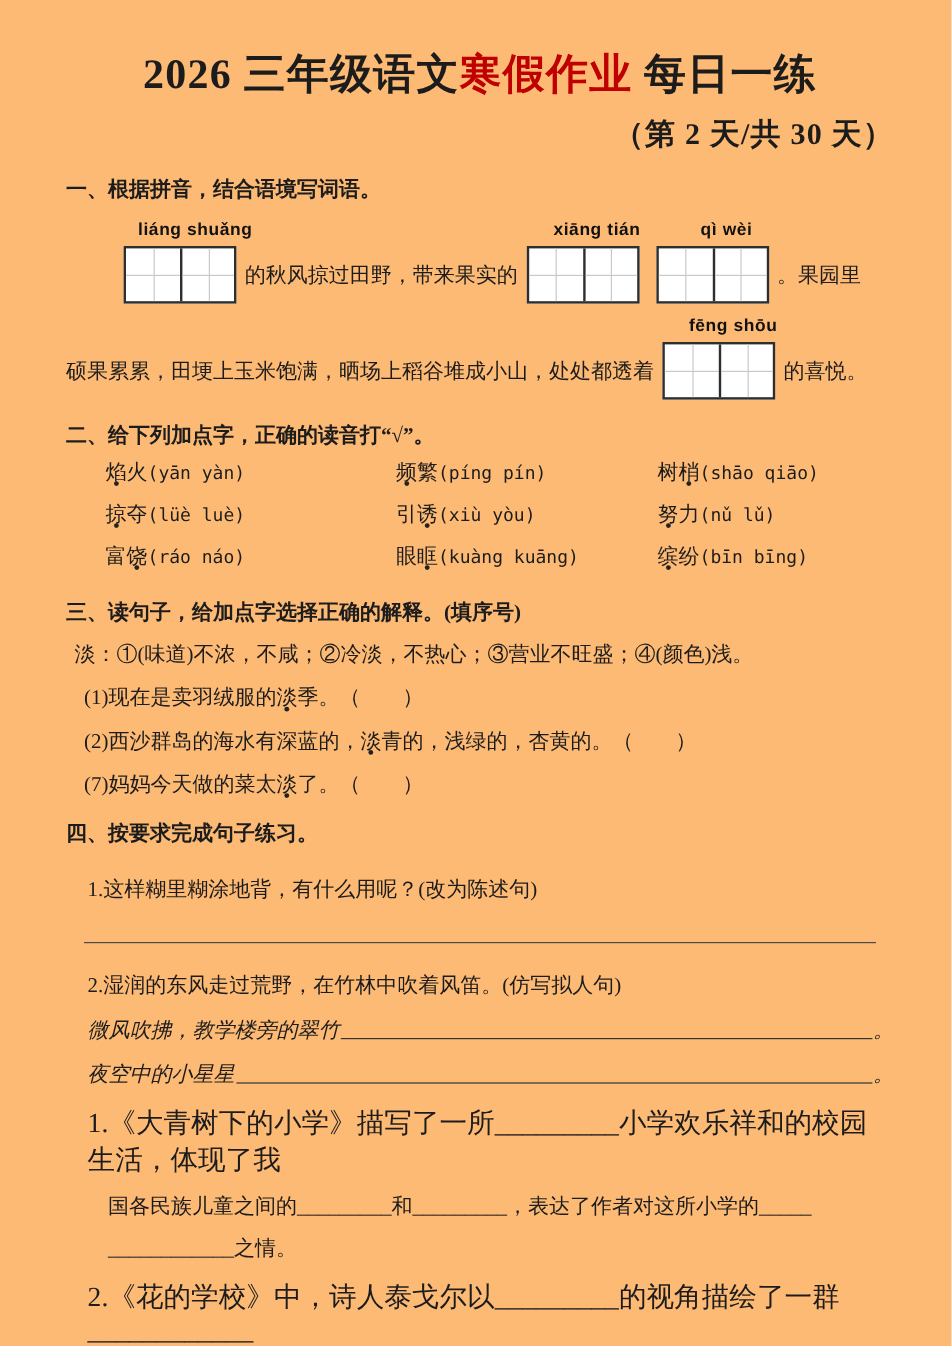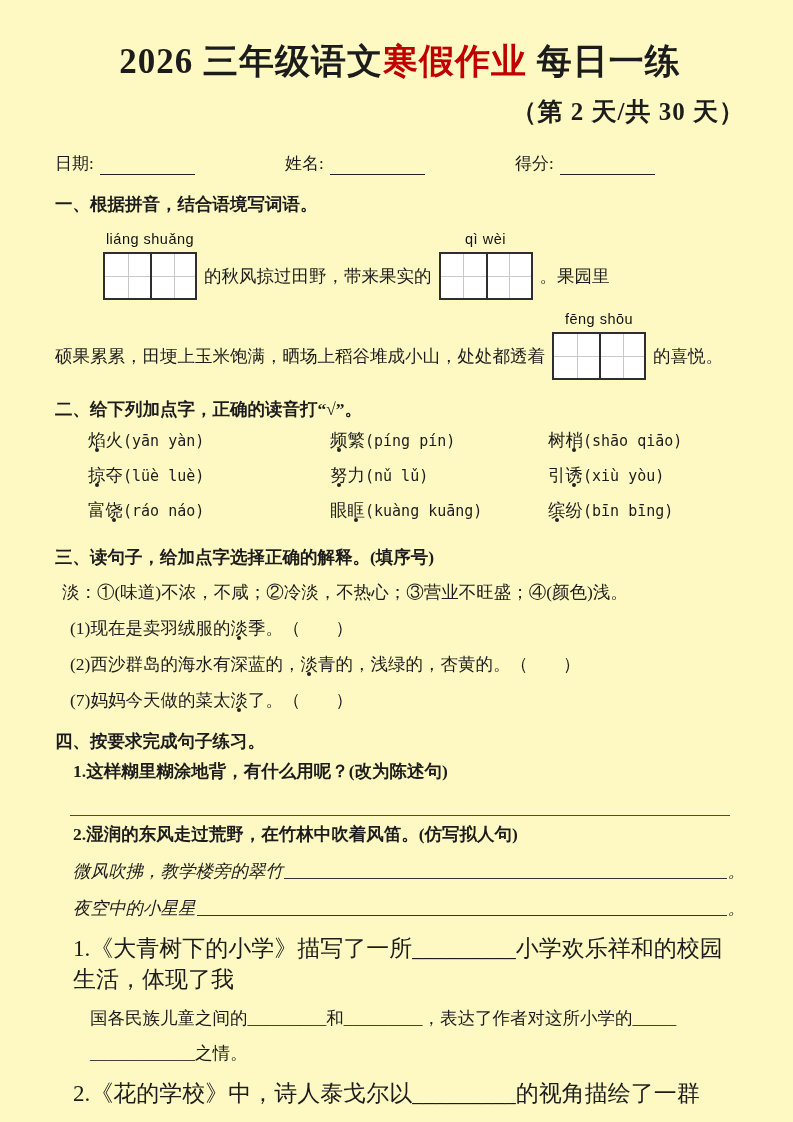--- a/index.html
+++ b/index.html
@@ -1,40 +1,40 @@
 <!DOCTYPE html>
 <html><head>
 <meta charset="utf-8">
 <style>
   * { margin:0; padding:0; box-sizing:border-box; }
   html,body { background:#ffffff; }
   .page {
-    width:793px; height:1122px; background:#fef9c3; color:#1c1c1c;
+    width:793px; height:1122px; background:#fdba74; color:#1c1c1c;
     font-family:"Liberation Serif","DejaVu Serif",serif;
     padding:30px 48px 0 55px; overflow:hidden; position:relative;
   }
   .title { font-size:35px; font-weight:700; text-align:center; margin-top:8px; letter-spacing:1px; }
   .title .red { color:#c00000; }
   .subtitle { font-size:25px; font-weight:700; text-align:right; margin-top:10px; letter-spacing:1px; }
 
   .info-row { display:flex; margin-top:24px; font-size:17px; }
   .info-field { width:237px; display:flex; align-items:flex-end; }
   .uline { display:inline-block; width:95px; border-bottom:1.5px solid #222; height:1.1em; margin-left:6px; }
 
   .sec-heading { font-weight:700; font-size:17.5px; margin-top:17px; }
 
   .s1-line { display:flex; align-items:center; font-size:17.5px; white-space:nowrap; }
   .s1-line1 { margin-top:36px; margin-left:48px; }
   .s1-line2 { margin-top:32px; }
   .tzg-unit { position:relative; display:inline-block; margin:0 7px; }
   .s1-line1 .tzg-unit:first-child { margin-left:0; }
   .pinyin {
-    position:absolute; top:-21px; left:0; width:100%; text-align:center;
+    position:absolute; top:-21px; left:12px; width:100%; text-align:center;
     font-family:"Liberation Sans","DejaVu Sans",sans-serif;
-    font-size:14.5px; font-weight:400; white-space:nowrap; letter-spacing:0.5px; color:#111;
+    font-size:14.5px; font-weight:700; white-space:nowrap; letter-spacing:0.5px; color:#111;
   }
   .tzg { display:flex; border:2px solid #2e2e2e; background:#fff; }
   .cell { width:45px; height:44px; position:relative; }
   .cell + .cell { border-left:2px solid #2e2e2e; }
   .cell::before { content:""; position:absolute; left:0; right:0; top:50%; border-top:1px solid #c9c9c9; }
   .cell::after  { content:""; position:absolute; top:0; bottom:0; left:50%; border-left:1px solid #c9c9c9; }
 
   .s2-grid {
     display:grid; grid-template-columns:242px 218px auto;
     padding-left:33px; margin-top:2px; font-size:17.5px; line-height:34px;
@@ -42,63 +42,56 @@
   .pinyin2 { font-family:"DejaVu Sans Mono","Liberation Mono",monospace; font-size:15px; }
   .em { position:relative; }
   .em::after {
     content:""; position:absolute; left:50%; transform:translateX(-50%);
     bottom:-2px; width:4px; height:4px; background:#222; border-radius:50%;
   }
 
   .s3-def  { margin-top:11px; padding-left:7px; font-size:17.5px; }
   .s3-item { margin-top:12px; padding-left:15px; font-size:17.5px; }
 
-  .q-line { margin-top:6px; padding-left:18px; font-size:17.5px;font-weight:bold; }
+  .q-line { margin-top:23px; padding-left:18px; font-size:17.5px; }
   .answer-line { margin:32px 15px 6px 15px; border-bottom:1.5px solid #4a4a4a; height:0; }
   .fill-line { display:flex; align-items:flex-end; padding-left:18px; margin-top:13px; font-size:17.5px;font-style:italic; }
   .grow-blank { flex:1; border-bottom:1.5px solid #333; margin:0 1px 4px 1px; }
 
   .q5-first { margin-top:13px; padding-left:18px; font-size:23px; }
   .q5-cont  { margin-top:11px; padding-left:35px; font-size:17.5px; }
 </style>
 </head>
 <body>
 
 <div class="page">
 
   <h1 class="title"><span>2026 三年级语文</span><span class="red">寒假作业</span><span> 每日一练</span></h1>
 
   <div class="subtitle">（第 2 天/共 30 天）</div>
 
-  <div class="info-row">
-    <div class="info-field">
-      <span>日期:</span>
-      <span class="uline"></span>
-    </div>
-    <div class="info-field">
-      <span>姓名:</span>
-      <span class="uline"></span>
-    </div>
-    <div class="info-field">
-      <span>得分:</span>
-      <span class="uline"></span>
-    </div>
-  </div>
 
   <div class="sec-heading">一、根据拼音，结合语境写词语。</div>
 
   <div class="s1-line s1-line1">
     <span class="tzg-unit">
       <span class="pinyin">liáng shuǎng</span>
       <span class="tzg">
           <span class="cell"></span>
           <span class="cell"></span>
         </span>
     </span>
     <span>的秋风掠过田野，带来果实的</span>
+    <span class="tzg-unit">
+      <span class="pinyin">xiāng tián</span>
+      <span class="tzg">
+          <span class="cell"></span>
+          <span class="cell"></span>
+        </span>
+    </span>
     <span class="tzg-unit">
       <span class="pinyin">qì  wèi</span>
       <span class="tzg">
           <span class="cell"></span>
           <span class="cell"></span>
         </span>
     </span>
     <span>。果园里</span>
   </div>
 
@@ -114,22 +107,22 @@
     <span>的喜悦。</span>
   </div>
 
   <div class="sec-heading">二、给下列加点字，正确的读音打“√”。</div>
 
   <div class="s2-grid">
     <div><span></span><span class="em">焰</span><span>火</span><span class="pinyin2">(yān  yàn)</span></div>
     <div><span></span><span class="em">频</span><span>繁</span><span class="pinyin2">(píng  pín)</span></div>
     <div><span>树</span><span class="em">梢</span><span></span><span class="pinyin2">(shāo  qiāo)</span></div>
     <div><span></span><span class="em">掠</span><span>夺</span><span class="pinyin2">(lüè  luè)</span></div>
+    <div><span>引</span><span class="em">诱</span><span></span><span class="pinyin2">(xiù  yòu)</span></div>
     <div><span></span><span class="em">努</span><span>力</span><span class="pinyin2">(nǔ  lǔ)</span></div>
-    <div><span>引</span><span class="em">诱</span><span></span><span class="pinyin2">(xiù  yòu)</span></div>
     <div><span>富</span><span class="em">饶</span><span></span><span class="pinyin2">(ráo  náo)</span></div>
     <div><span>眼</span><span class="em">眶</span><span></span><span class="pinyin2">(kuàng  kuāng)</span></div>
     <div><span></span><span class="em">缤</span><span>纷</span><span class="pinyin2">(bīn  bīng)</span></div>
   </div>
 
   <div class="sec-heading">三、读句子，给加点字选择正确的解释。(填序号)</div>
   <div class="s3-def">淡：①(味道)不浓，不咸；②冷淡，不热心；③营业不旺盛；④(颜色)浅。</div>
   <div class="s3-item"><span>(1)现在是卖羽绒服的</span><span class="em">淡</span><span>季。（　　）</span></div>
   <div class="s3-item"><span>(2)西沙群岛的海水有深蓝的，</span><span class="em">淡</span><span>青的，浅绿的，杏黄的。（　　）</span></div>
   <div class="s3-item"><span>(7)妈妈今天做的菜太</span><span class="em">淡</span><span>了。（　　）</span></div>

